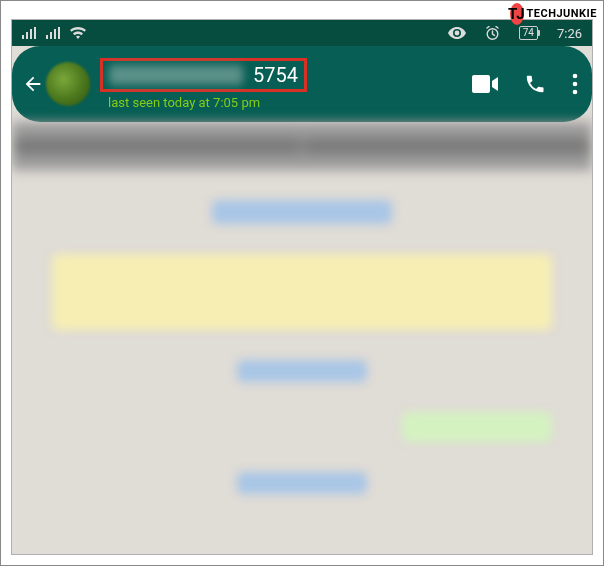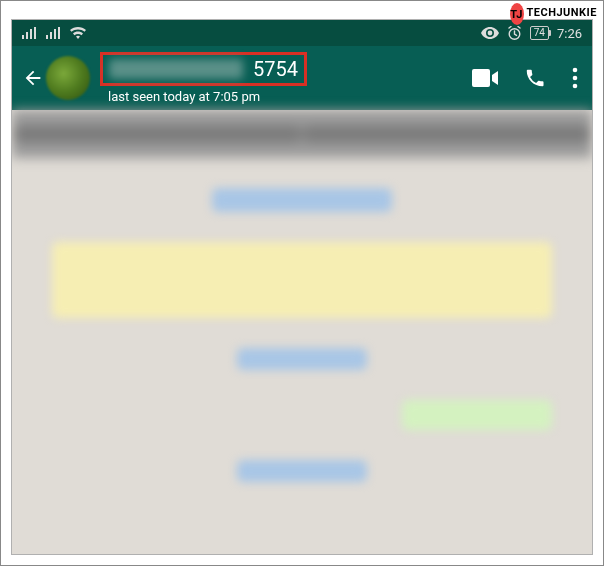--- a/index.html
+++ b/index.html
@@ -1,32 +1,32 @@
 <!DOCTYPE html>
 <html><head>
   <meta charset="utf-8">
   <style>
     * { margin: 0; padding: 0; box-sizing: border-box; }
     body { font-family: -apple-system, Roboto, sans-serif; background: #fff; width: 604px; height: 566px; position: relative; border: 1px solid #888; }
     .watermark { position: absolute; top: 2px; right: 6px; font-size: 11px; font-weight: bold; color: #000; letter-spacing: 0.5px; z-index: 100; }
-    .watermark .icon { display: inline-flex; width: 14px; height: 22px; border-radius: 50%; background: #ef4444; color: #000; align-items: center; justify-content: center; font-size: 11px; vertical-align: -2px; }
+    .watermark .icon { display: inline-flex; width: 14px; height: 22px; border-radius: 50%; background: #ef4444; color: #000; align-items: center; justify-content: center; font-size: 15px; vertical-align: -2px; }
     .screen { position: absolute; top: 18px; left: 10px; right: 10px; bottom: 10px; border: 1px solid #b0b0b0; overflow: hidden; background: #e0dcd6; }
     .status-bar { height: 26px; background: #064d40; display: flex; align-items: center; color: #e0e0e0; font-size: 13px; padding: 0 10px; }
     .status-left { display: flex; gap: 10px; align-items: center; }
-    .status-right { margin-left: auto; display: flex; gap: 8px; align-items: center; }
+    .status-right { margin-left: auto; display: flex; gap: 19px; align-items: center; }
     .battery { border: 1px solid #ccc; border-radius: 2px; padding: 0 3px; font-size: 10px; line-height: 12px; position: relative; }
     .battery::after { content: ''; position: absolute; right: -3px; top: 3px; width: 2px; height: 6px; background: #ccc; border-radius: 0 1px 1px 0; }
-    .header { height: 64px; background: #075e54; display: flex; align-items: center; padding: 0 14px 0 10px; color: #fff; }
+    .header { height: 76px; background: #075e54; display: flex; align-items: center; padding: 0 14px 0 10px; color: #fff; border-radius: 28px; }
     .back-icon { color: #fff; display: flex; align-items: center; }
     .avatar { width: 44px; height: 44px; border-radius: 50%; background: radial-gradient(circle at 40% 40%, #7ba83a 0%, #4e7a1e 50%, #2d5010 100%); margin: 0 10px 0 2px; filter: blur(1px); }
     .contact-info { flex: 1; display: flex; flex-direction: column; }
     .contact-name-box { border: 3px solid #d93025; padding: 2px 6px; display: inline-flex; gap: 10px; align-items: center; align-self: flex-start; }
     .digits-blur { width: 134px; height: 20px; background: #5a9088; border-radius: 3px; filter: blur(4px); }
     .contact-title { font-size: 20px; color: #fff; }
-    .last-seen { font-size: 13px; color: #ffffff; margin-top: 3px; margin-left: 8px; }
+    .last-seen { font-size: 13px; color: #84cc16; margin-top: 3px; margin-left: 8px; }
     .header-actions { display: flex; gap: 26px; align-items: center; }
     .banner { height: 48px; background: #9a9a9a; display: flex; filter: blur(6px); }
     .banner div { flex: 1; display: flex; align-items: center; justify-content: center; }
     .banner-blob { width: 80px; height: 16px; background: #7a7a7a; border-radius: 8px; }
     .chat-area { padding: 30px 40px; display: flex; flex-direction: column; gap: 30px; filter: blur(5px); }
     .date-chip { align-self: center; background: #a8c6e6; border-radius: 6px; width: 180px; height: 24px; }
     .enc-box { background: #f6eeb3; border-radius: 6px; padding: 20px; min-height: 76px; }
     .chip-sm { align-self: center; background: #a8c6e6; border-radius: 6px; width: 130px; height: 22px; }
     .msg-out { align-self: flex-end; background: #d4f2c0; border-radius: 6px; width: 150px; height: 30px; }
     svg { display: block; }

